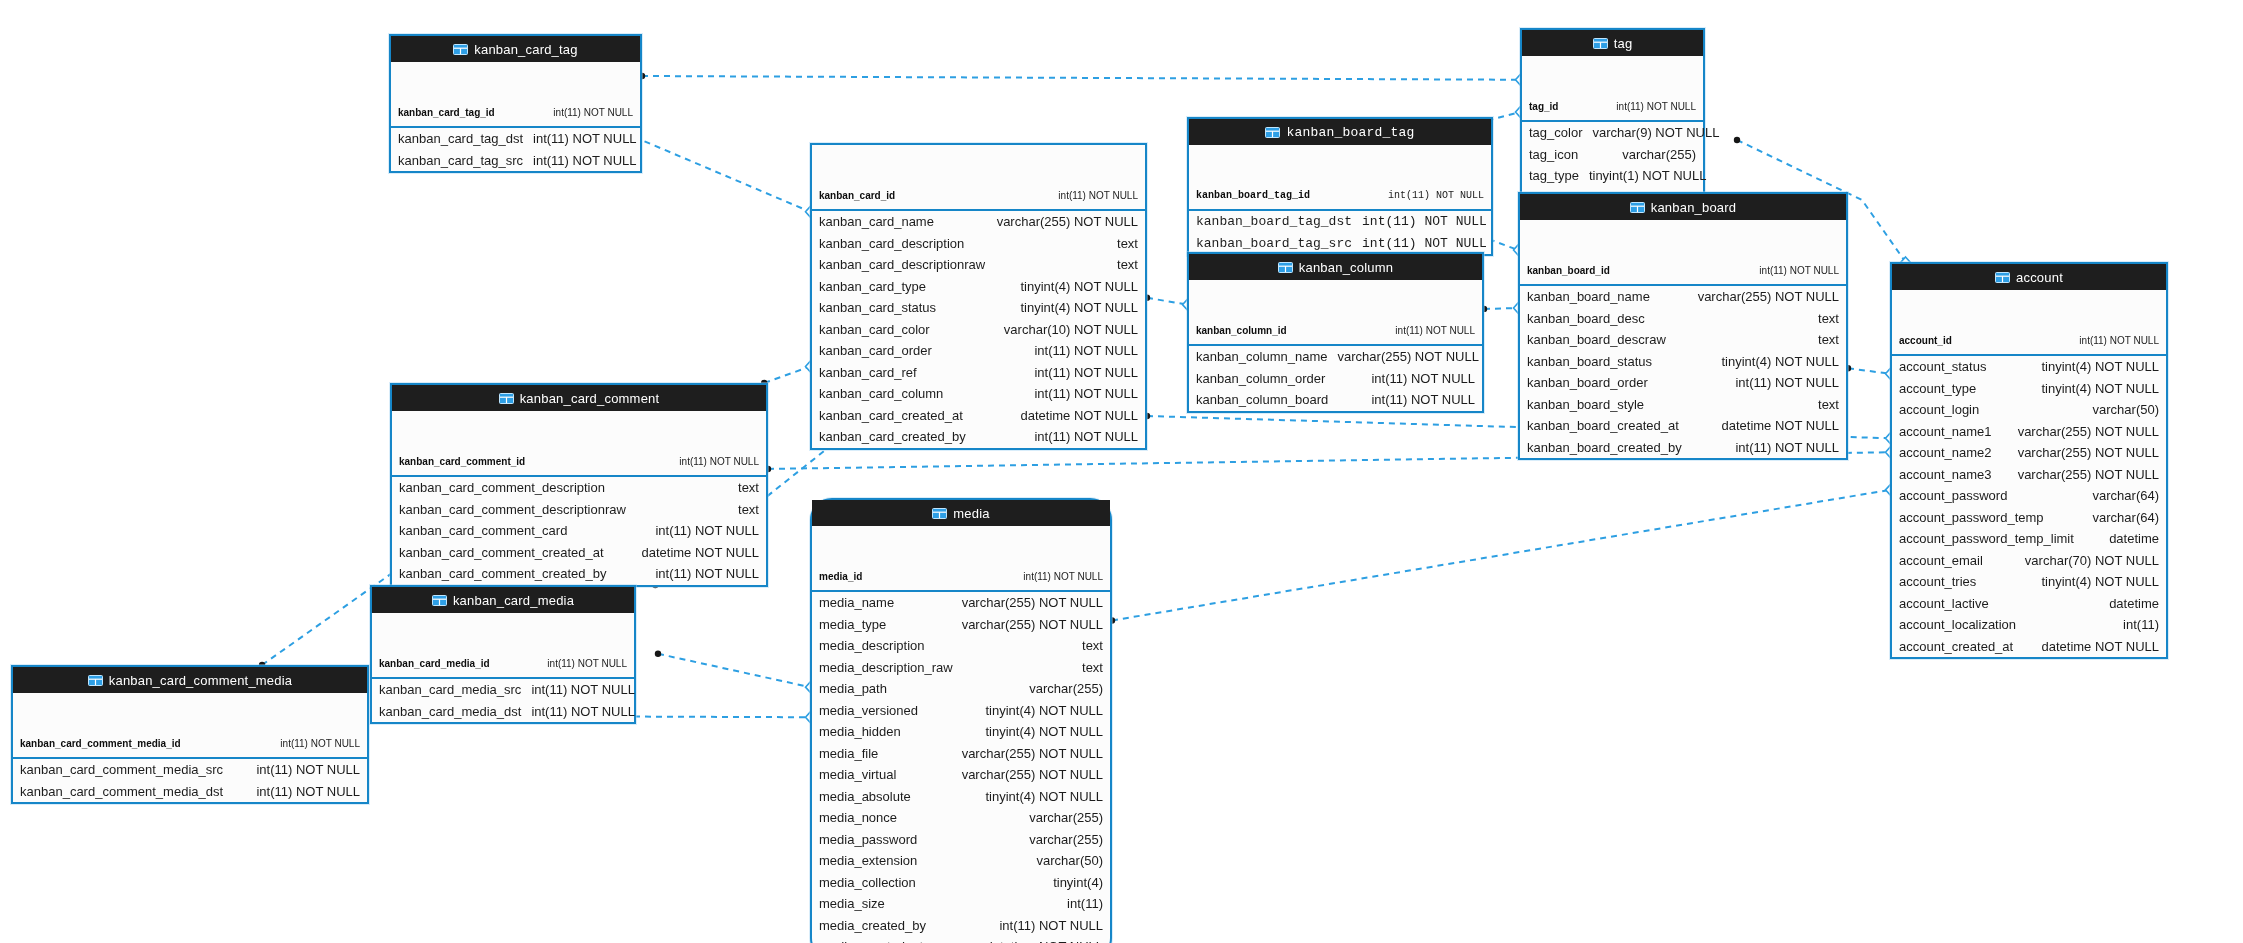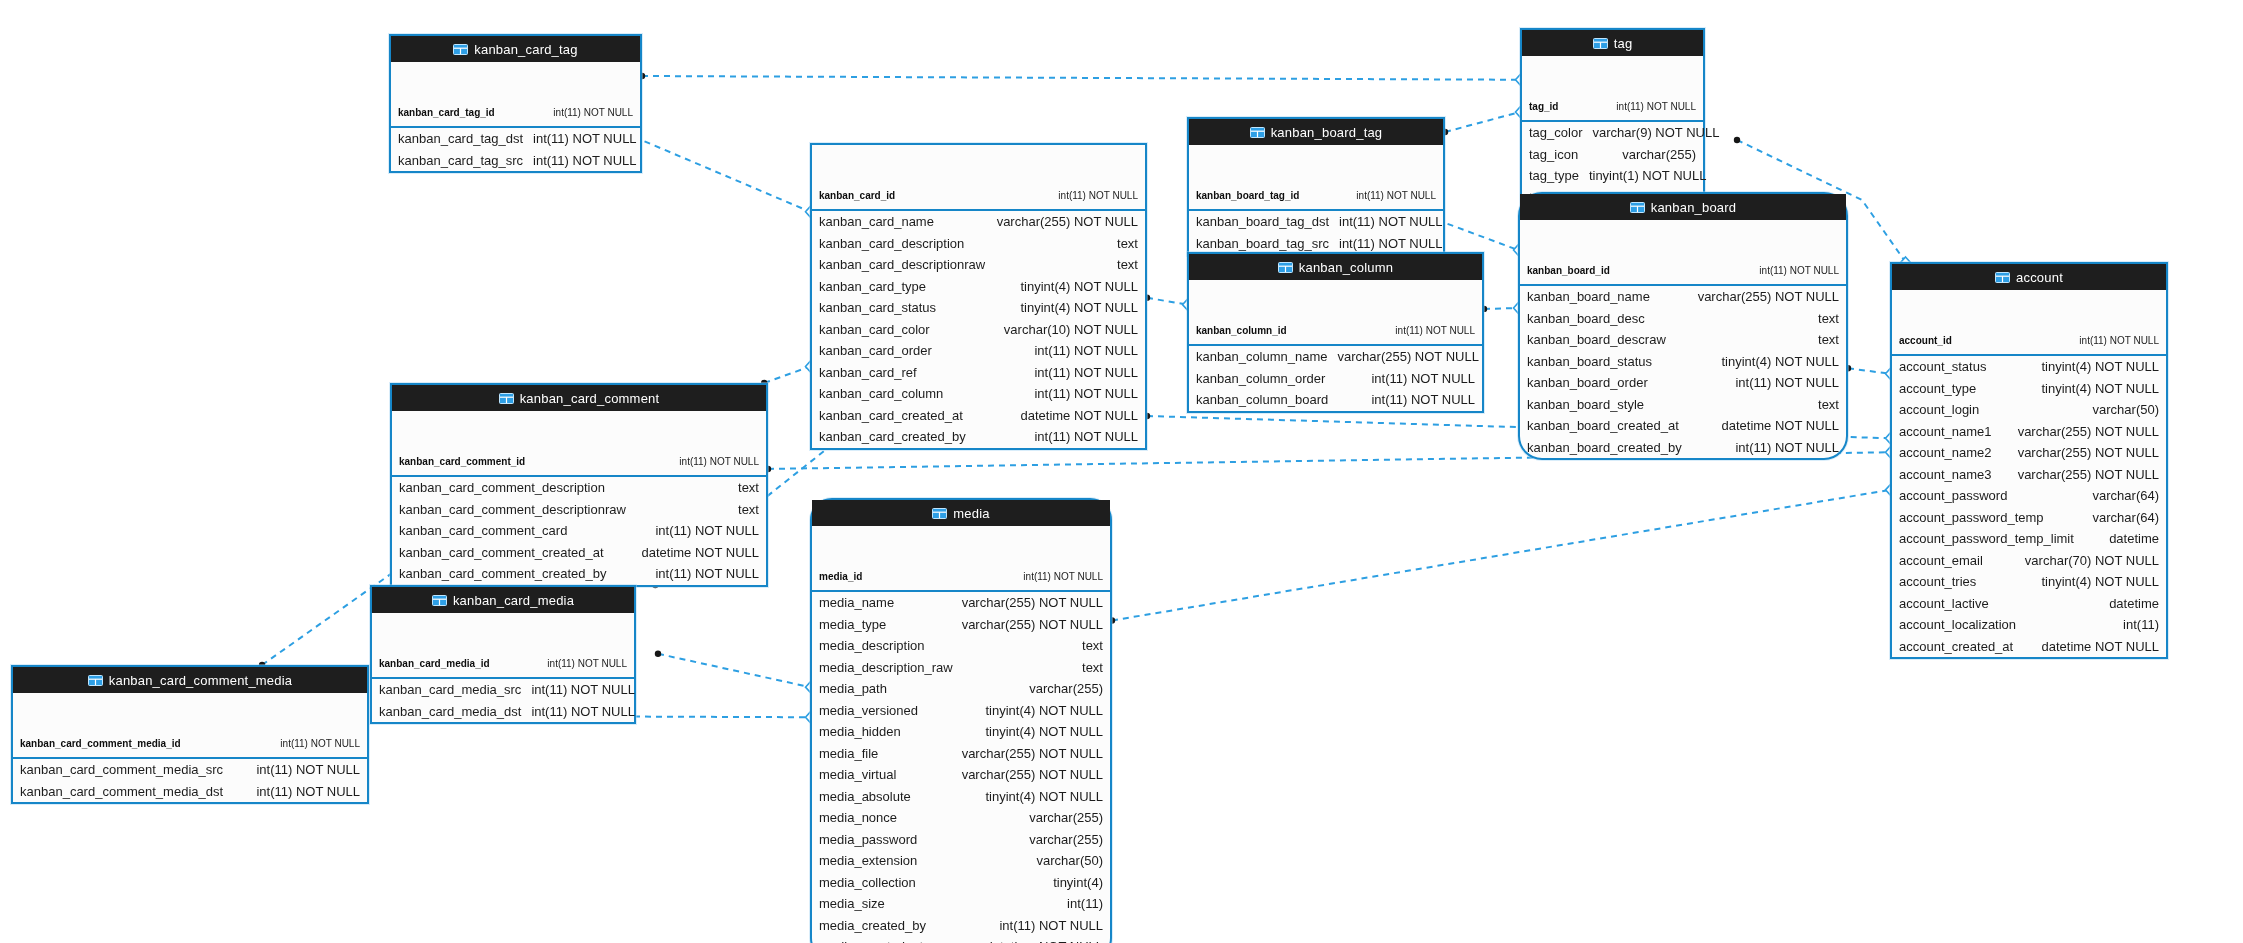--- a/index.html
+++ b/index.html
@@ -160,21 +160,21 @@
         <div class="trow">
     <span class="cname">tag_type</span>
     <span class="ctype">tinyint(1) NOT NULL</span>
   </div>
         <div class="trow">
     <span class="cname">tag_owner</span>
     <span class="ctype">int(11)</span>
   </div>
       </div>
   </div>
-    <div class="table" style="left: 1187px; top: 117px; width: 258px;">
+    <div class="table" style="left: 1187px; top: 117px; width: 306px; font-family: Liberation Mono, monospace;">
     <div class="thead">
       <span class="ticon">
         <svg width="15" height="11" viewBox="0 0 15 11">
           <rect x="0.5" y="0.5" width="14" height="10" rx="1" fill="#2e9fe6" stroke="#bfe6ff" stroke-width="1"></rect>
           <line x1="1" y1="4.2" x2="14" y2="4.2" stroke="#ffffff" stroke-width="1.2"></line>
           <line x1="7.5" y1="4.2" x2="7.5" y2="10" stroke="#ffffff" stroke-width="1.2"></line>
         </svg>
       </span>
       <span class="ttitle">kanban_board_tag</span>
     </div>
@@ -268,21 +268,21 @@
         <div class="trow">
     <span class="cname">kanban_column_order</span>
     <span class="ctype">int(11) NOT NULL</span>
   </div>
         <div class="trow">
     <span class="cname">kanban_column_board</span>
     <span class="ctype">int(11) NOT NULL</span>
   </div>
       </div>
   </div>
-    <div class="table" style="left: 1518px; top: 192px; width: 330px; border-radius: 24px;">
+    <div class="table" style="left: 1518px; top: 192px; width: 330px;">
     <div class="thead">
       <span class="ticon">
         <svg width="15" height="11" viewBox="0 0 15 11">
           <rect x="0.5" y="0.5" width="14" height="10" rx="1" fill="#2e9fe6" stroke="#bfe6ff" stroke-width="1"></rect>
           <line x1="1" y1="4.2" x2="14" y2="4.2" stroke="#ffffff" stroke-width="1.2"></line>
           <line x1="7.5" y1="4.2" x2="7.5" y2="10" stroke="#ffffff" stroke-width="1.2"></line>
         </svg>
       </span>
       <span class="ttitle">kanban_board</span>
     </div>

